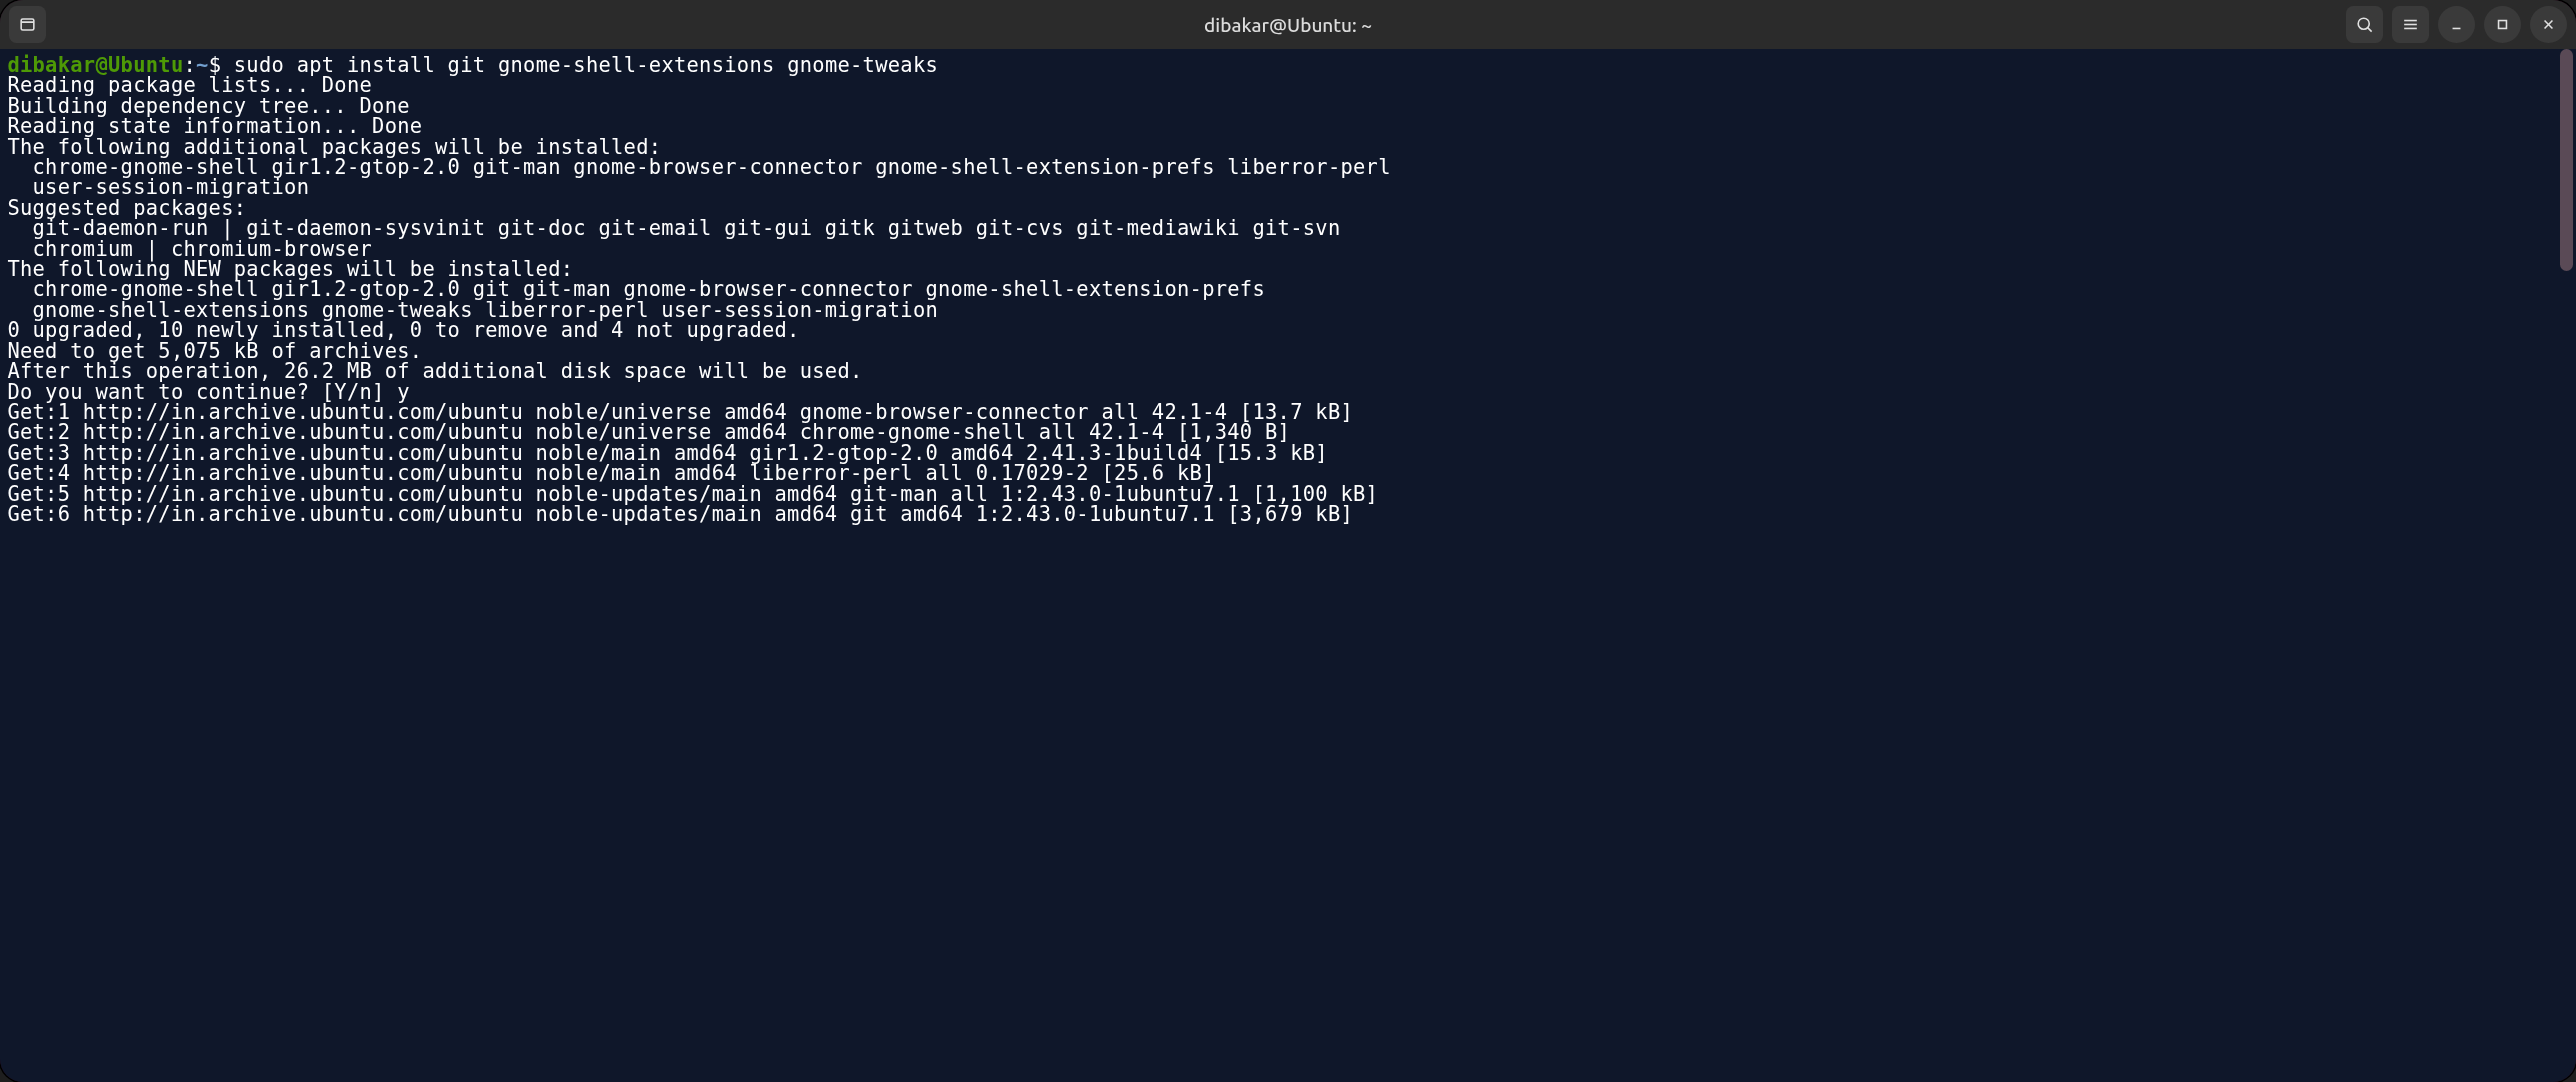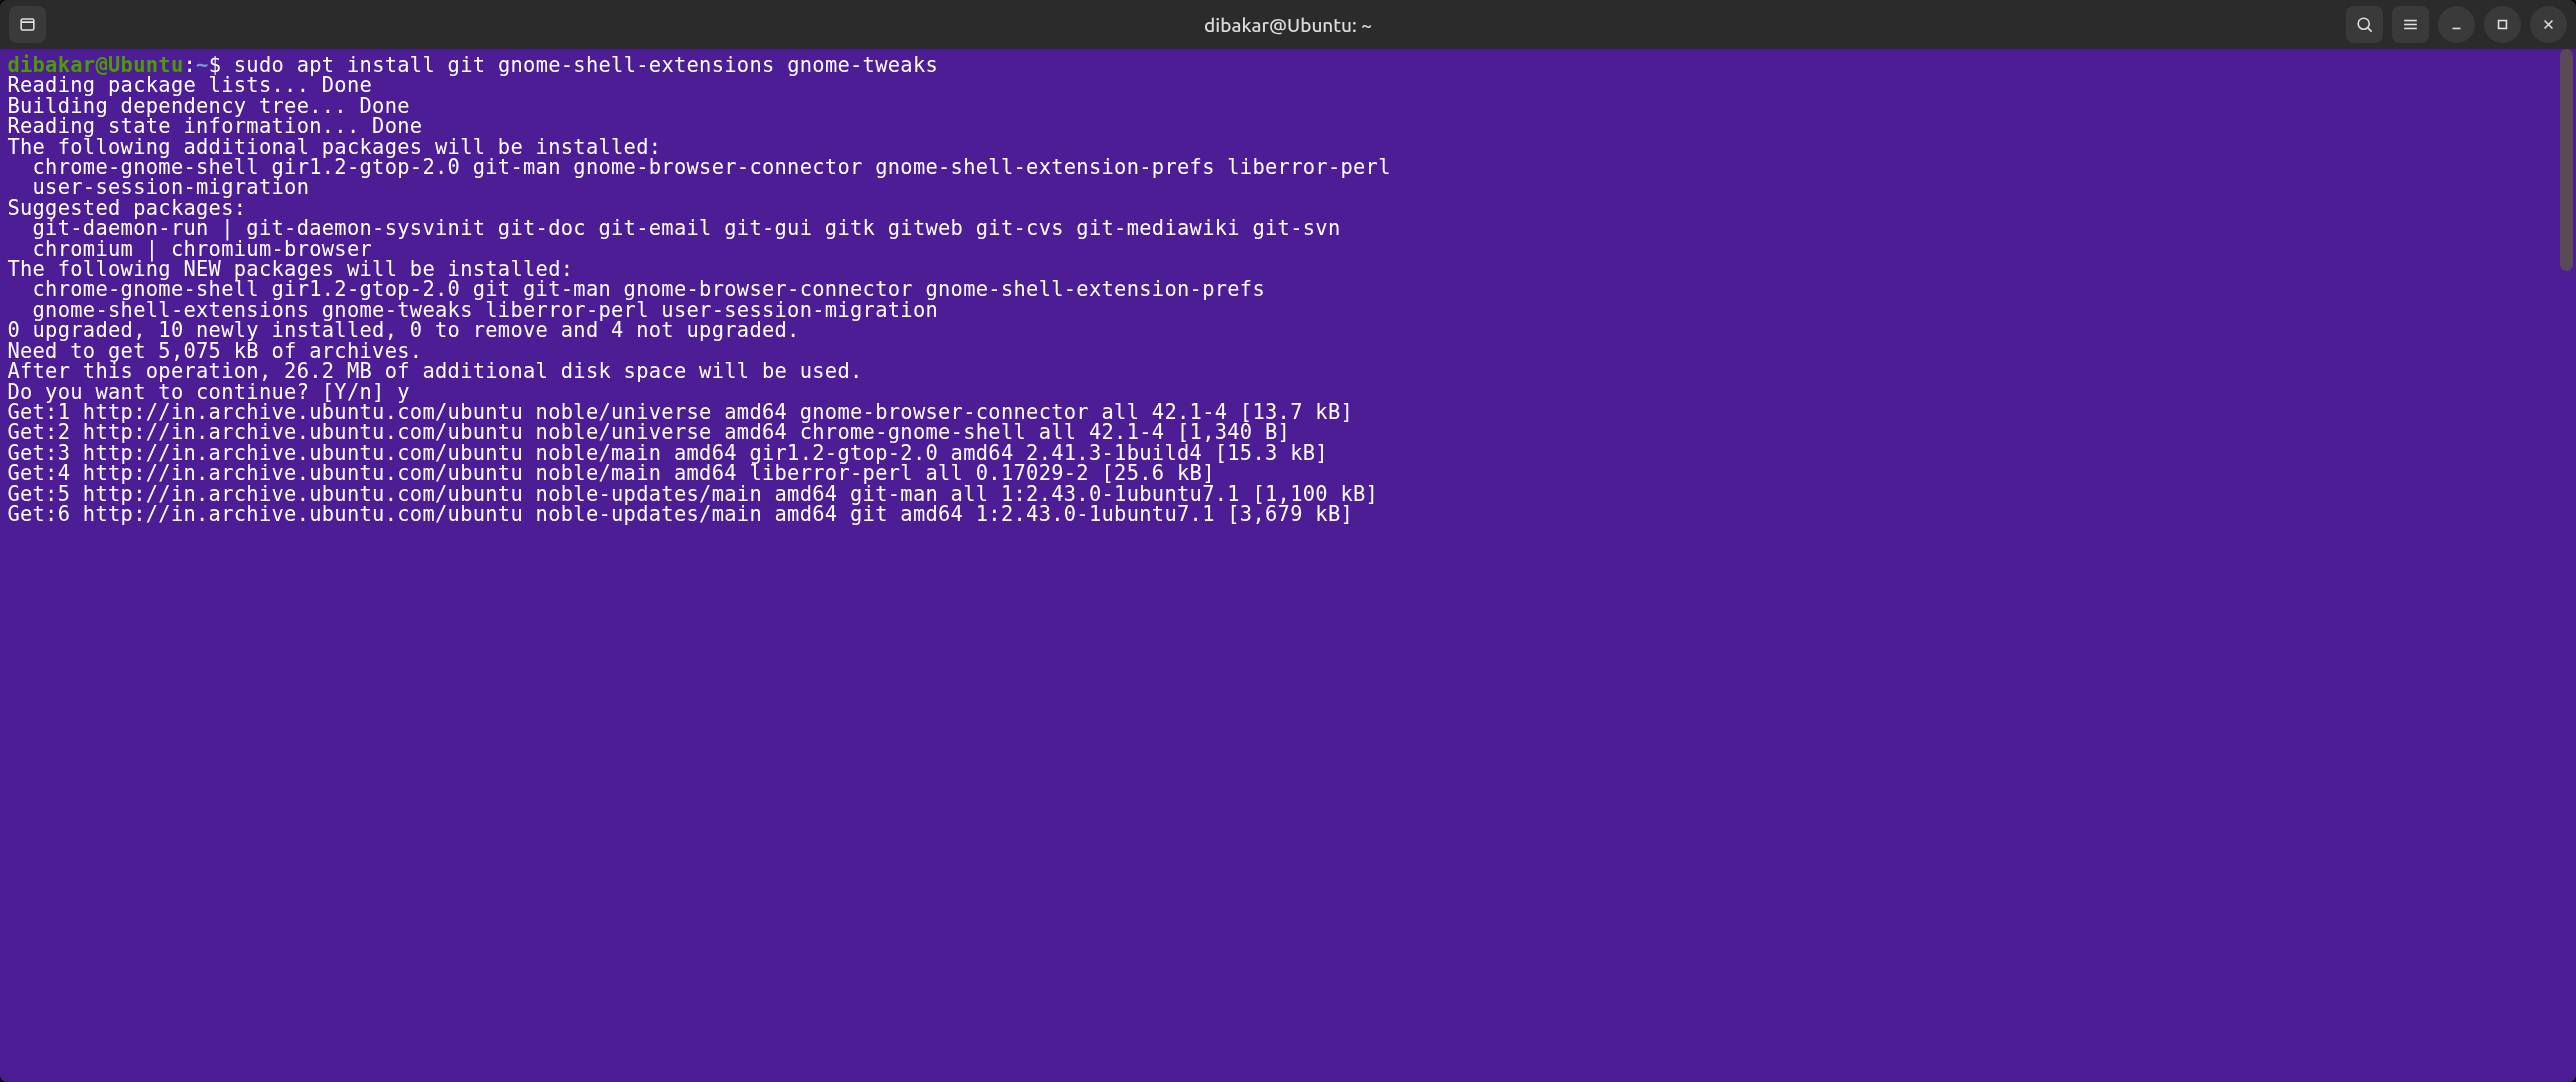--- a/index.html
+++ b/index.html
@@ -1,25 +1,25 @@
 <!DOCTYPE html>
 <html style="font-size:12px"><head>
 <meta charset="utf-8">
 <style>
   * { margin: 0; padding: 0; box-sizing: border-box; }
   html, body { width: 2576px; height: 1082px; overflow: hidden; background: #1e1e1e; font-family: "Ubuntu Mono", "DejaVu Sans Mono", "Menlo", monospace; }
-  .window { width: 2576px; height: 1082px; display: flex; flex-direction: column; background: #300a24; border-radius: 7px; overflow: hidden; box-shadow: 0 0 0 1.5px #000; }
+  .window { width: 2576px; height: 1082px; display: flex; flex-direction: column; background: #300a24; border-radius: 23px; overflow: hidden; box-shadow: 0 0 0 1.5px #000; }
   .titlebar { height: 49px; background: #2b2b2b; display: flex; align-items: center; padding: 0 9px; color: #dcdcdc; font-family: "Ubuntu", sans-serif; font-size: 19px; position: relative; }
   .titlebar .left, .titlebar .right { display: flex; align-items: center; gap: 9px; }
   .titlebar .center { position: absolute; left: 50%; transform: translateX(-50%); font-weight: 500; }
   .tb-btn { width: 37px; height: 37px; border-radius: 7.4px; background: #3a3a3a; display: flex; align-items: center; justify-content: center; color: #e0e0e0; }
   .tb-btn.round { border-radius: 50%; width: 37px; height: 37px; }
   .tb-btn svg { width: 19px; height: 19px; stroke: #e0e0e0; fill: none; stroke-width: 2; }
   .titlebar .right { margin-left: auto; }
-  .terminal-body { flex: 1; background: #4c1d95; padding: 6px 7.4px 0 7.4px; position: relative; }
+  .terminal-body { flex: 1; background: #0f172a; padding: 6px 7.4px 0 7.4px; position: relative; }
   .terminal-scroll { position: absolute; top: 0; right: 3px; width: 13.3px; height: 222px; background: #5a4a56; border-radius: 7.4px; }
   pre.term { color: #ffffff; font-size: 20.4px; line-height: 1.0; letter-spacing: 0.3px; white-space: pre; }
   .user { color: #4e9a06; font-weight: bold; }
   .host { color: #4e9a06; font-weight: bold; }
   .path { color: #729fcf; font-weight: bold; }
   .prompt { color: #ffffff; }
   .cmd { color: #ffffff; }
 </style>
 </head>
 <body>

